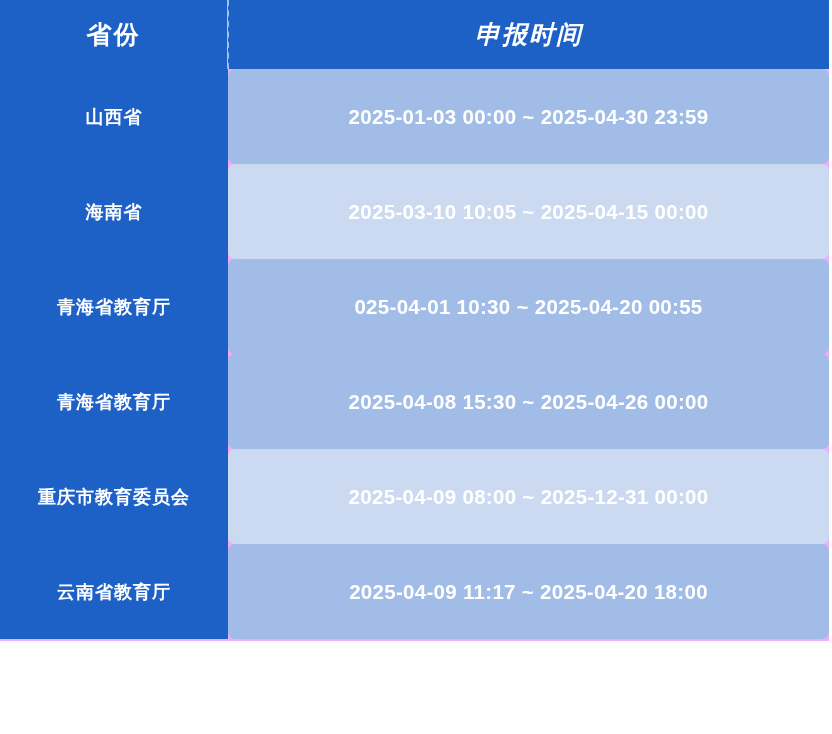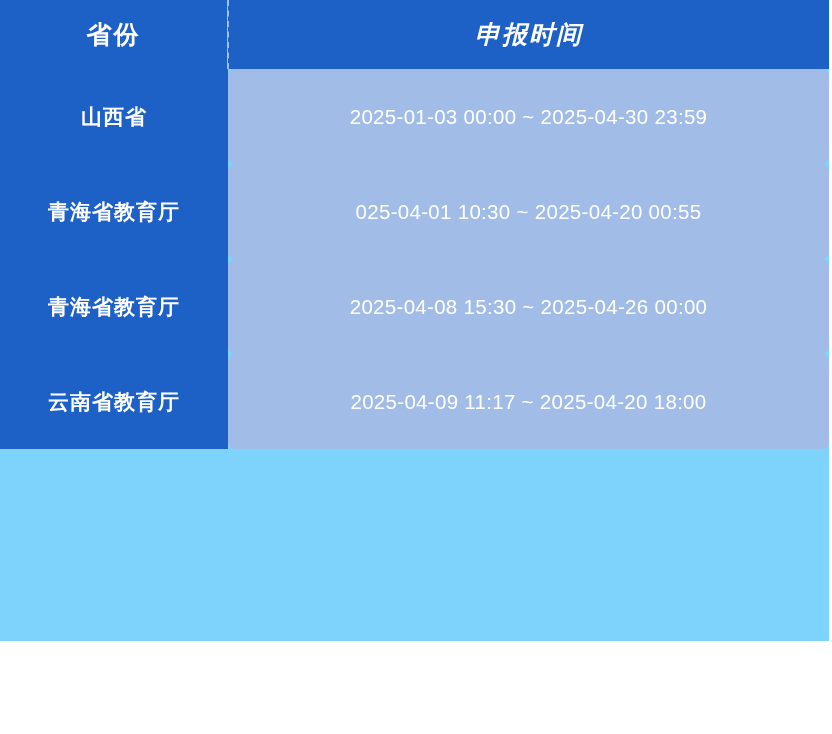--- a/index.html
+++ b/index.html
@@ -11,21 +11,21 @@
     width: 832px;
     height: 734px;
     overflow: hidden;
     font-family: "Liberation Sans", "DejaVu Sans", sans-serif;
   }
 
   .table-wrap {
     width: 832px;
     height: 644px;
     box-sizing: border-box;
-    background: #7dd3fc;
+    background: #f0abfc;
     position: relative;
   }
 
   .declaration-table {
     width: 829px;
     border-collapse: collapse;
     table-layout: fixed;
   }
 
   .declaration-table col.col-province { width: 228px; }
@@ -58,30 +58,30 @@
     padding: 0;
     height: 95px;
     text-align: center;
     vertical-align: middle;
     color: #ffffff;
     border: 0;
   }
 
   .cell-province {
     background: #1D60C6;
-    font-size: 21px;
+    font-size: 18px;
     font-weight: bold;
     letter-spacing: 1px;
     border-top: 3px solid #ffffff;
     border-right: 4px solid #ffffff;
   }
 
   .cell-time {
     font-size: 20.5px;
-    font-weight: normal;
+    font-weight: bold;
     letter-spacing: 0.3px;
     border-top: 3px solid #ffffff;
     border-radius: 7px;
   }
 
   .body-row.shade-dark  .cell-time { background: #A1BCE6; }
   .body-row.shade-light .cell-time { background: #CBDAF0; }
 
   .bottom-strip {
     position: absolute;
@@ -114,27 +114,35 @@
       <tr class="thead-row">
         <th class="head-province">省份</th>
         <th class="head-time">申报时间</th>
       </tr>
     </thead>
     <tbody id="table-body">
         <tr class="body-row shade-dark">
           <td class="cell-province">山西省</td>
           <td class="cell-time">2025-01-03 00:00 ~ 2025-04-30 23:59</td>
         </tr>
+        <tr class="body-row shade-light">
+          <td class="cell-province">海南省</td>
+          <td class="cell-time">2025-03-10 10:05 ~ 2025-04-15 00:00</td>
+        </tr>
         <tr class="body-row shade-dark">
           <td class="cell-province">青海省教育厅</td>
           <td class="cell-time">025-04-01 10:30 ~ 2025-04-20 00:55</td>
         </tr>
         <tr class="body-row shade-dark">
           <td class="cell-province">青海省教育厅</td>
           <td class="cell-time">2025-04-08 15:30 ~ 2025-04-26 00:00</td>
+        </tr>
+        <tr class="body-row shade-light">
+          <td class="cell-province">重庆市教育委员会</td>
+          <td class="cell-time">2025-04-09 08:00 ~ 2025-12-31 00:00</td>
         </tr>
         <tr class="body-row shade-dark">
           <td class="cell-province">云南省教育厅</td>
           <td class="cell-time">2025-04-09 11:17 ~ 2025-04-20 18:00</td>
         </tr>
       </tbody>
   </table>
 
   <div class="right-strip"></div>
   <div class="bottom-strip"></div>

